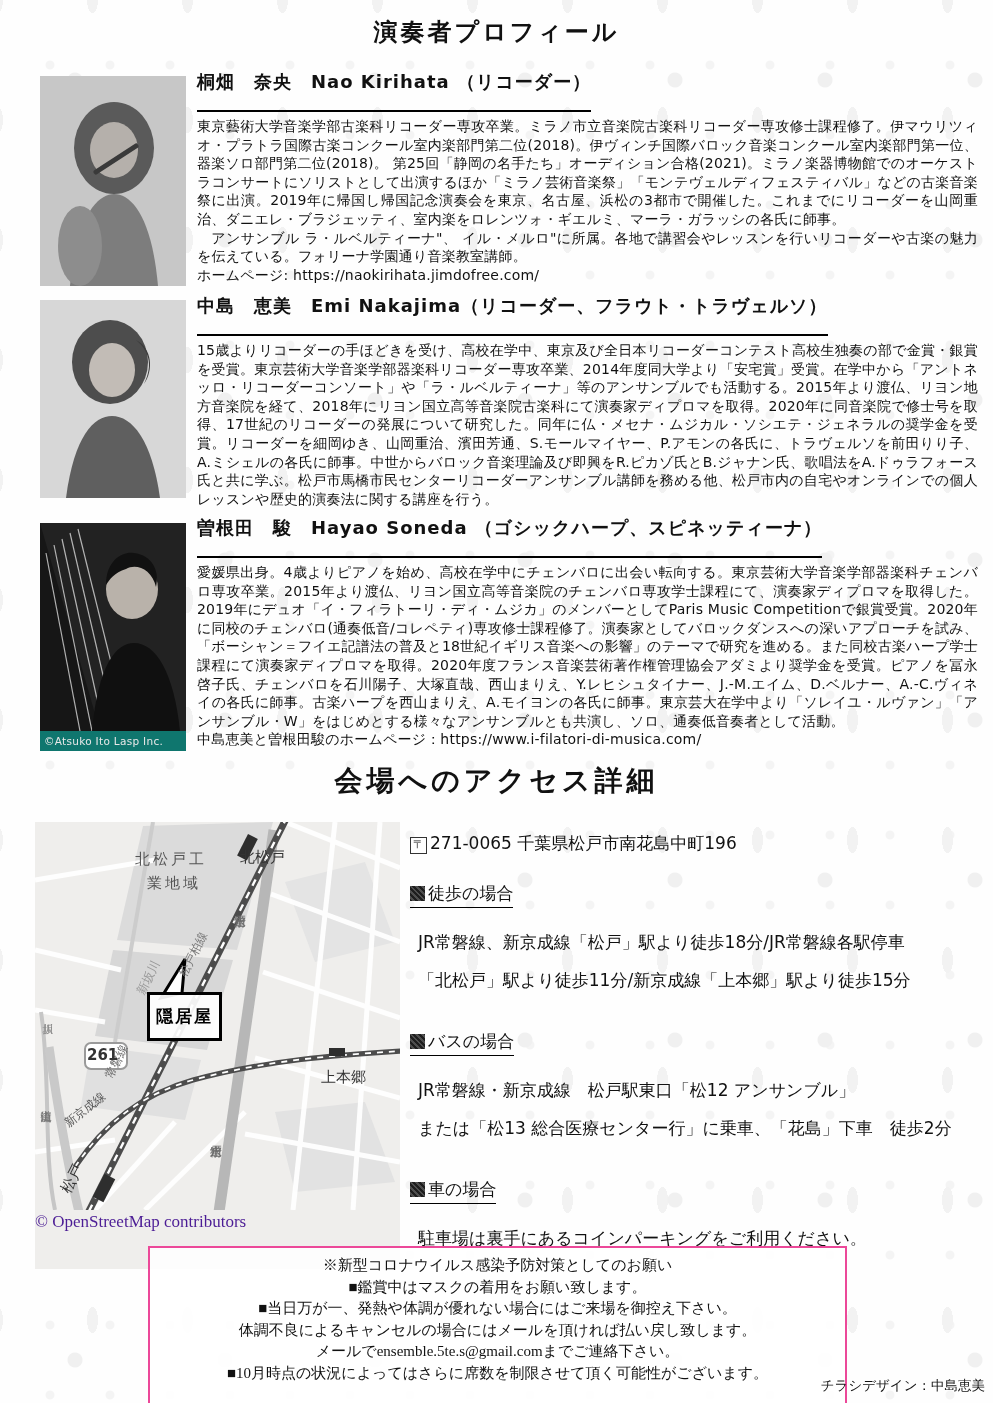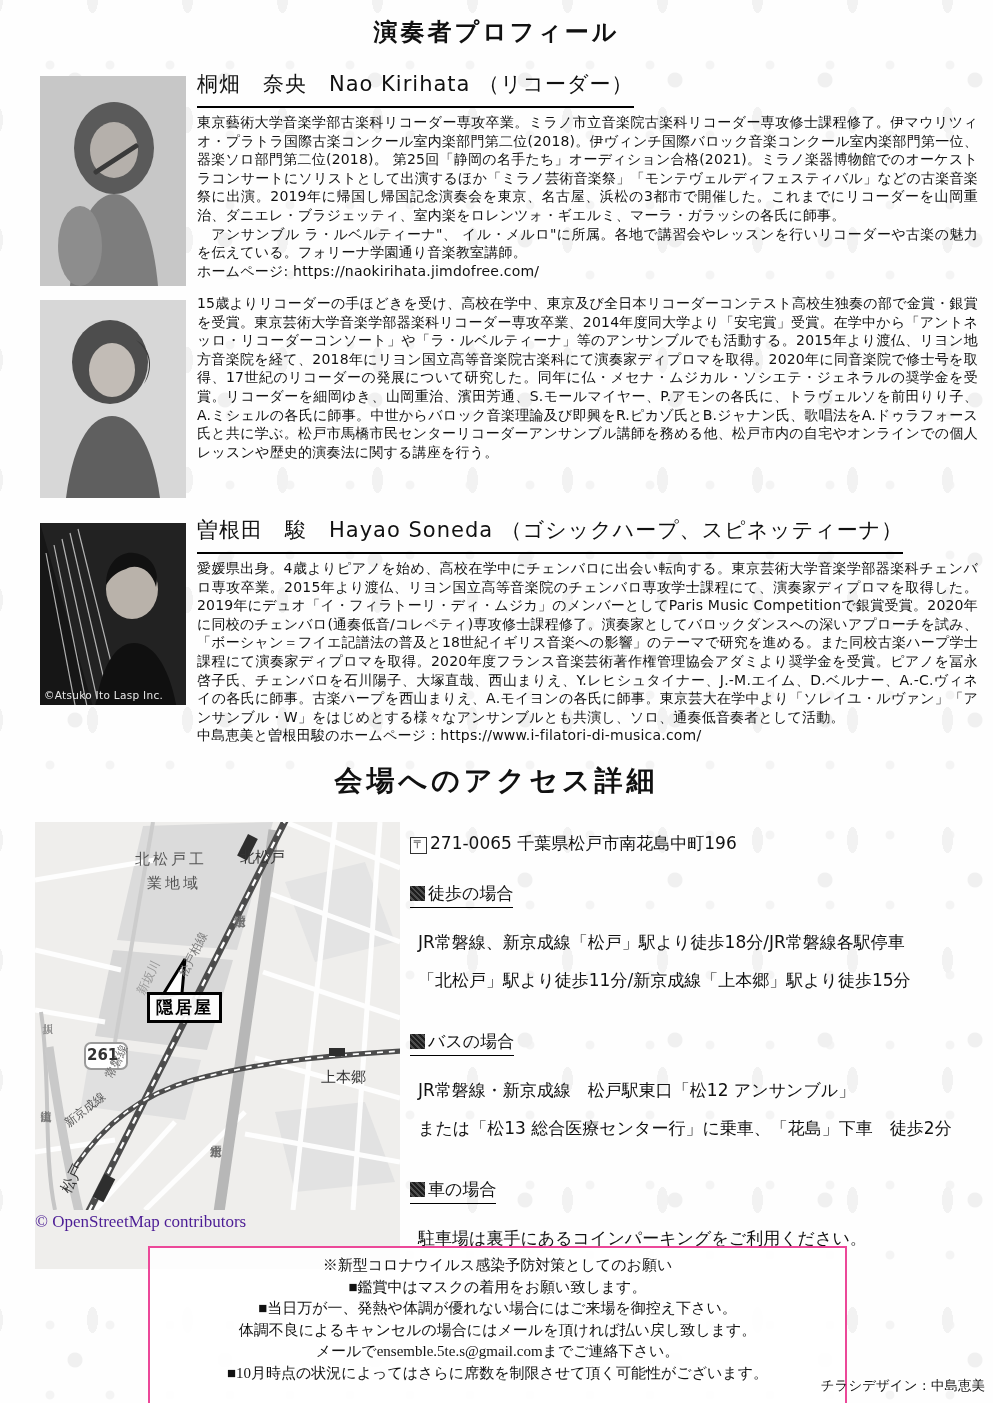--- a/index.html
+++ b/index.html
@@ -15,36 +15,36 @@
     background-position:0 0, 45px 60px, 20px 30px;}
   .layer{position:absolute;z-index:1;}
 
   .main-title{left:0;top:16px;width:100%;text-align:center;font-size:24px;font-weight:bold;letter-spacing:3px;}
   .section-title{left:0;top:762px;width:100%;text-align:center;font-size:28px;font-weight:bold;letter-spacing:4px;}
 
   .photo{left:40px;width:146px;overflow:hidden;background:#cfcfcf;}
   .photo svg{display:block;}
   #photo1{top:76px;height:210px;}
   #photo2{top:300px;height:198px;}
-  #photo3{top:523px;height:182px;background:#0f766e;text-decoration:underline;}
+  #photo3{top:523px;height:228px;background:#0f766e;text-decoration:underline;}
   .photo-credit{position:absolute;left:4px;bottom:4px;color:#e8e8e8;font-size:10.5px;letter-spacing:.3px;}
 
   .profile{left:197px;width:781px;}
   #prof1{top:70px;} #prof2{top:294px;} #prof3{top:516px;}
-  .profile-heading{display:inline-block;font-size:21px;font-weight:normal;letter-spacing:1px;
-      border-bottom:2.5px solid #000;padding-bottom:8px;margin:0 0 5px 0;}
+  .profile-heading{display:inline-block;font-size:18px;font-weight:bold;letter-spacing:1px;
+      border-bottom:2.5px solid #000;padding-bottom:16px;margin:0 0 5px 0;}
   .bio p{margin:0;font-size:14px;line-height:18.6px;text-align:justify;letter-spacing:.2px;}
 
   
   #map{left:35px;top:822px;width:365px;height:447px;background:#efeeec;}
   #map svg{position:absolute;inset:0;}
   .maplabel{position:absolute;white-space:nowrap;color:#555;}
   .v{writing-mode:vertical-rl;}
   #inkyoya{left:112px;top:170px;border:3px solid #000;background:rgba(255,255,255,.92);
-      font-weight:bold;font-size:17px;letter-spacing:2px;padding:1px 6px;color:#000;}
+      font-weight:bold;font-size:17px;letter-spacing:2px;padding:10px 6px;color:#000;}
   #badge261{left:52px;top:224px;width:42px;font-size:15px;font-weight:bold;color:#333;}
   .osm-credit{left:35px;top:1212px;font-family:"Liberation Serif",serif;font-size:17px;color:#4c1d95;}
 
   
   #venue{left:410px;top:832px;width:578px;}
   .venue-name{font-size:21px;font-weight:bold;letter-spacing:1px;margin:0 0 8px 0;}
   .venue-address{font-size:17px;margin:0;}
   .postal-box{display:inline-block;border:1.5px solid #333;font-size:11px;line-height:13px;
       width:15px;height:15px;text-align:center;vertical-align:1px;margin-right:3px;}
   .access-heading{display:inline-block;font-size:17px;border-bottom:1.5px solid #000;
@@ -90,20 +90,21 @@
   <div id="photo2" class="layer photo">
     <svg width="146" height="198" viewBox="0 0 146 198">
       <rect width="146" height="198" fill="#d7d7d7"></rect>
       <ellipse cx="70" cy="62" rx="38" ry="42" fill="#4d4d4d"></ellipse>
       <ellipse cx="72" cy="70" rx="23" ry="27" fill="#c2bcb6"></ellipse>
       <path d="M26 198 C34 136 54 116 72 116 C92 116 112 140 120 198 Z" fill="#5f5f5f"></path>
       <path d="M96 40 C112 48 114 70 104 84 C114 64 108 50 96 40 Z" fill="#3c3c3c"></path>
     </svg>
   </div>
   <div id="prof2" class="layer profile">
+    <div class="profile-heading">中島　恵美　Emi Nakajima（リコーダー、フラウト・トラヴェルソ）</div>
     <div class="bio">
       <p>15歳よりリコーダーの手ほどきを受け、高校在学中、東京及び全日本リコーダーコンテスト高校生独奏の部で金賞・銀賞を受賞。東京芸術大学音楽学部器楽科リコーダー専攻卒業、2014年度同大学より「安宅賞」受賞。在学中から「アントネッロ・リコーダーコンソート」や「ラ・ルベルティーナ」等のアンサンブルでも活動する。2015年より渡仏、リヨン地方音楽院を経て、2018年にリヨン国立高等音楽院古楽科にて演奏家ディプロマを取得。2020年に同音楽院で修士号を取得、17世紀のリコーダーの発展について研究した。同年に仏・メセナ・ムジカル・ソシエテ・ジェネラルの奨学金を受賞。リコーダーを細岡ゆき、山岡重治、濱田芳通、S.モールマイヤー、P.アモンの各氏に、トラヴェルソを前田りり子、A.ミシェルの各氏に師事。中世からバロック音楽理論及び即興をR.ピカゾ氏とB.ジャナン氏、歌唱法をA.ドゥラフォース氏と共に学ぶ。松戸市馬橋市民センターリコーダーアンサンブル講師を務める他、松戸市内の自宅やオンラインでの個人レッスンや歴史的演奏法に関する講座を行う。</p>
     </div>
   </div>
 
   <div id="photo3" class="layer photo">
     <svg width="146" height="208" viewBox="0 0 146 208">
       <rect width="146" height="208" fill="#222222"></rect>
       <path d="M0 0 L60 208 L0 208 Z" fill="#161616"></path>
       <g stroke="#d8d8d8" stroke-width="1.2" opacity=".8">

